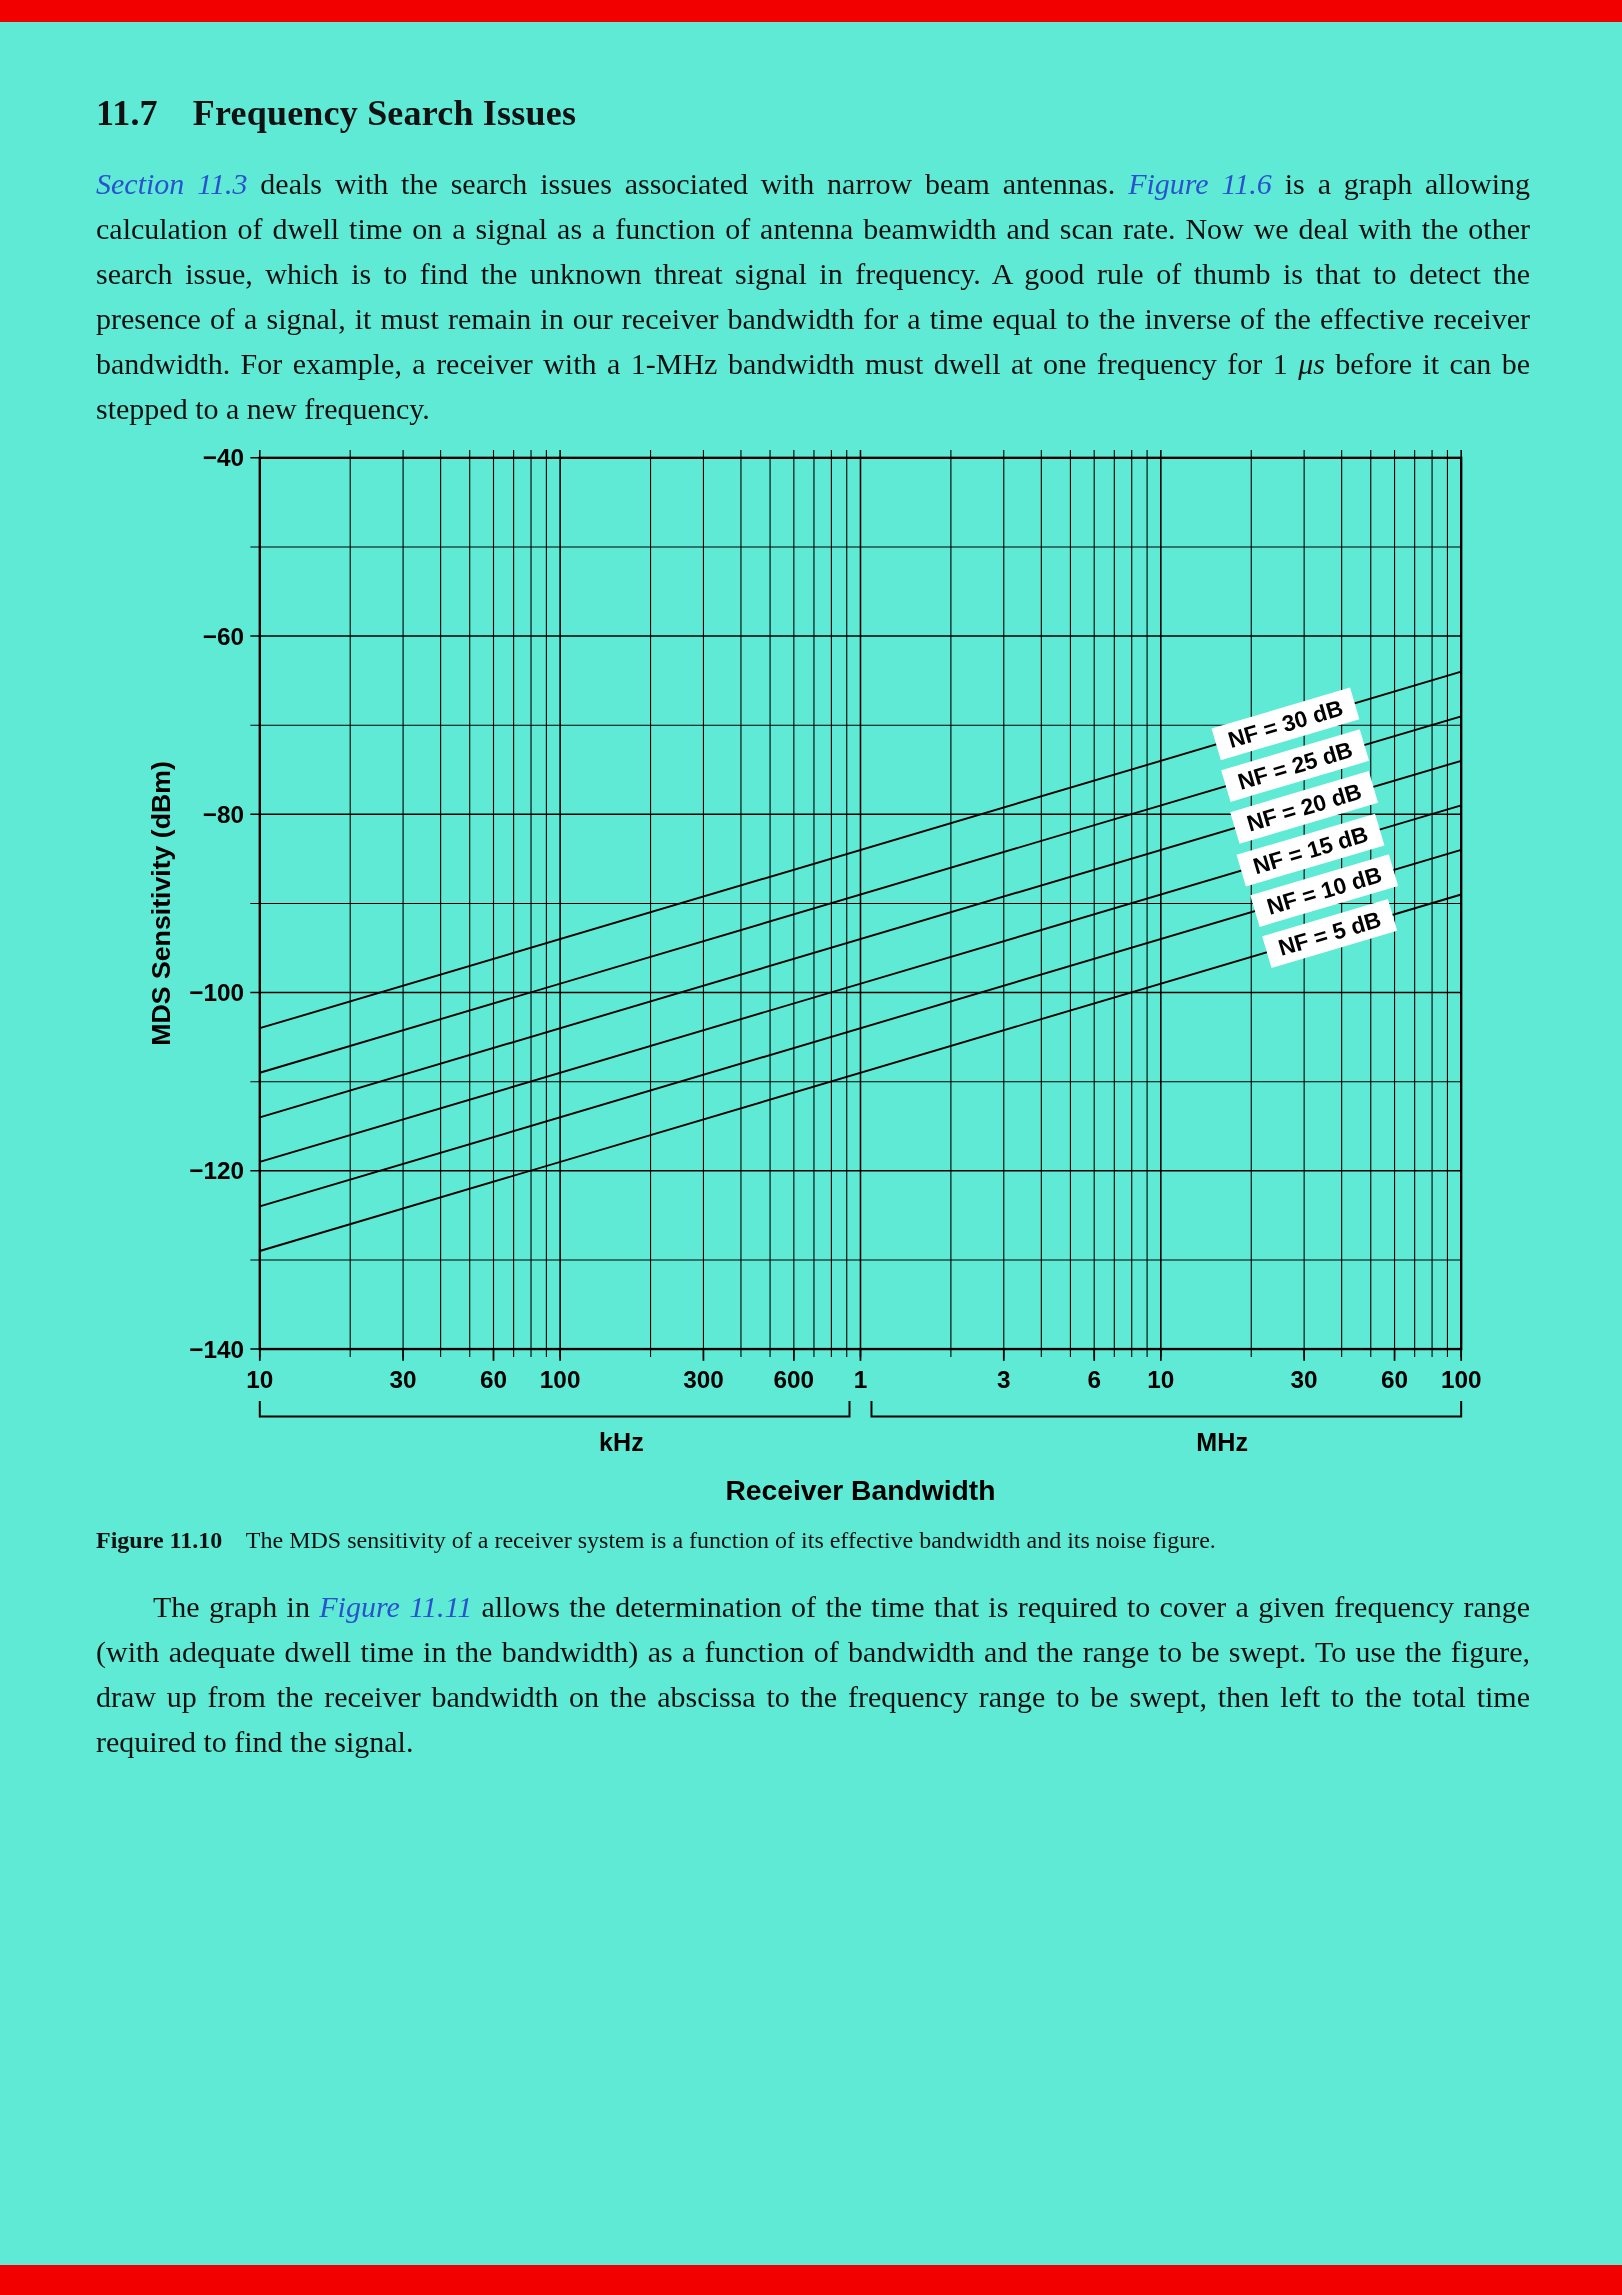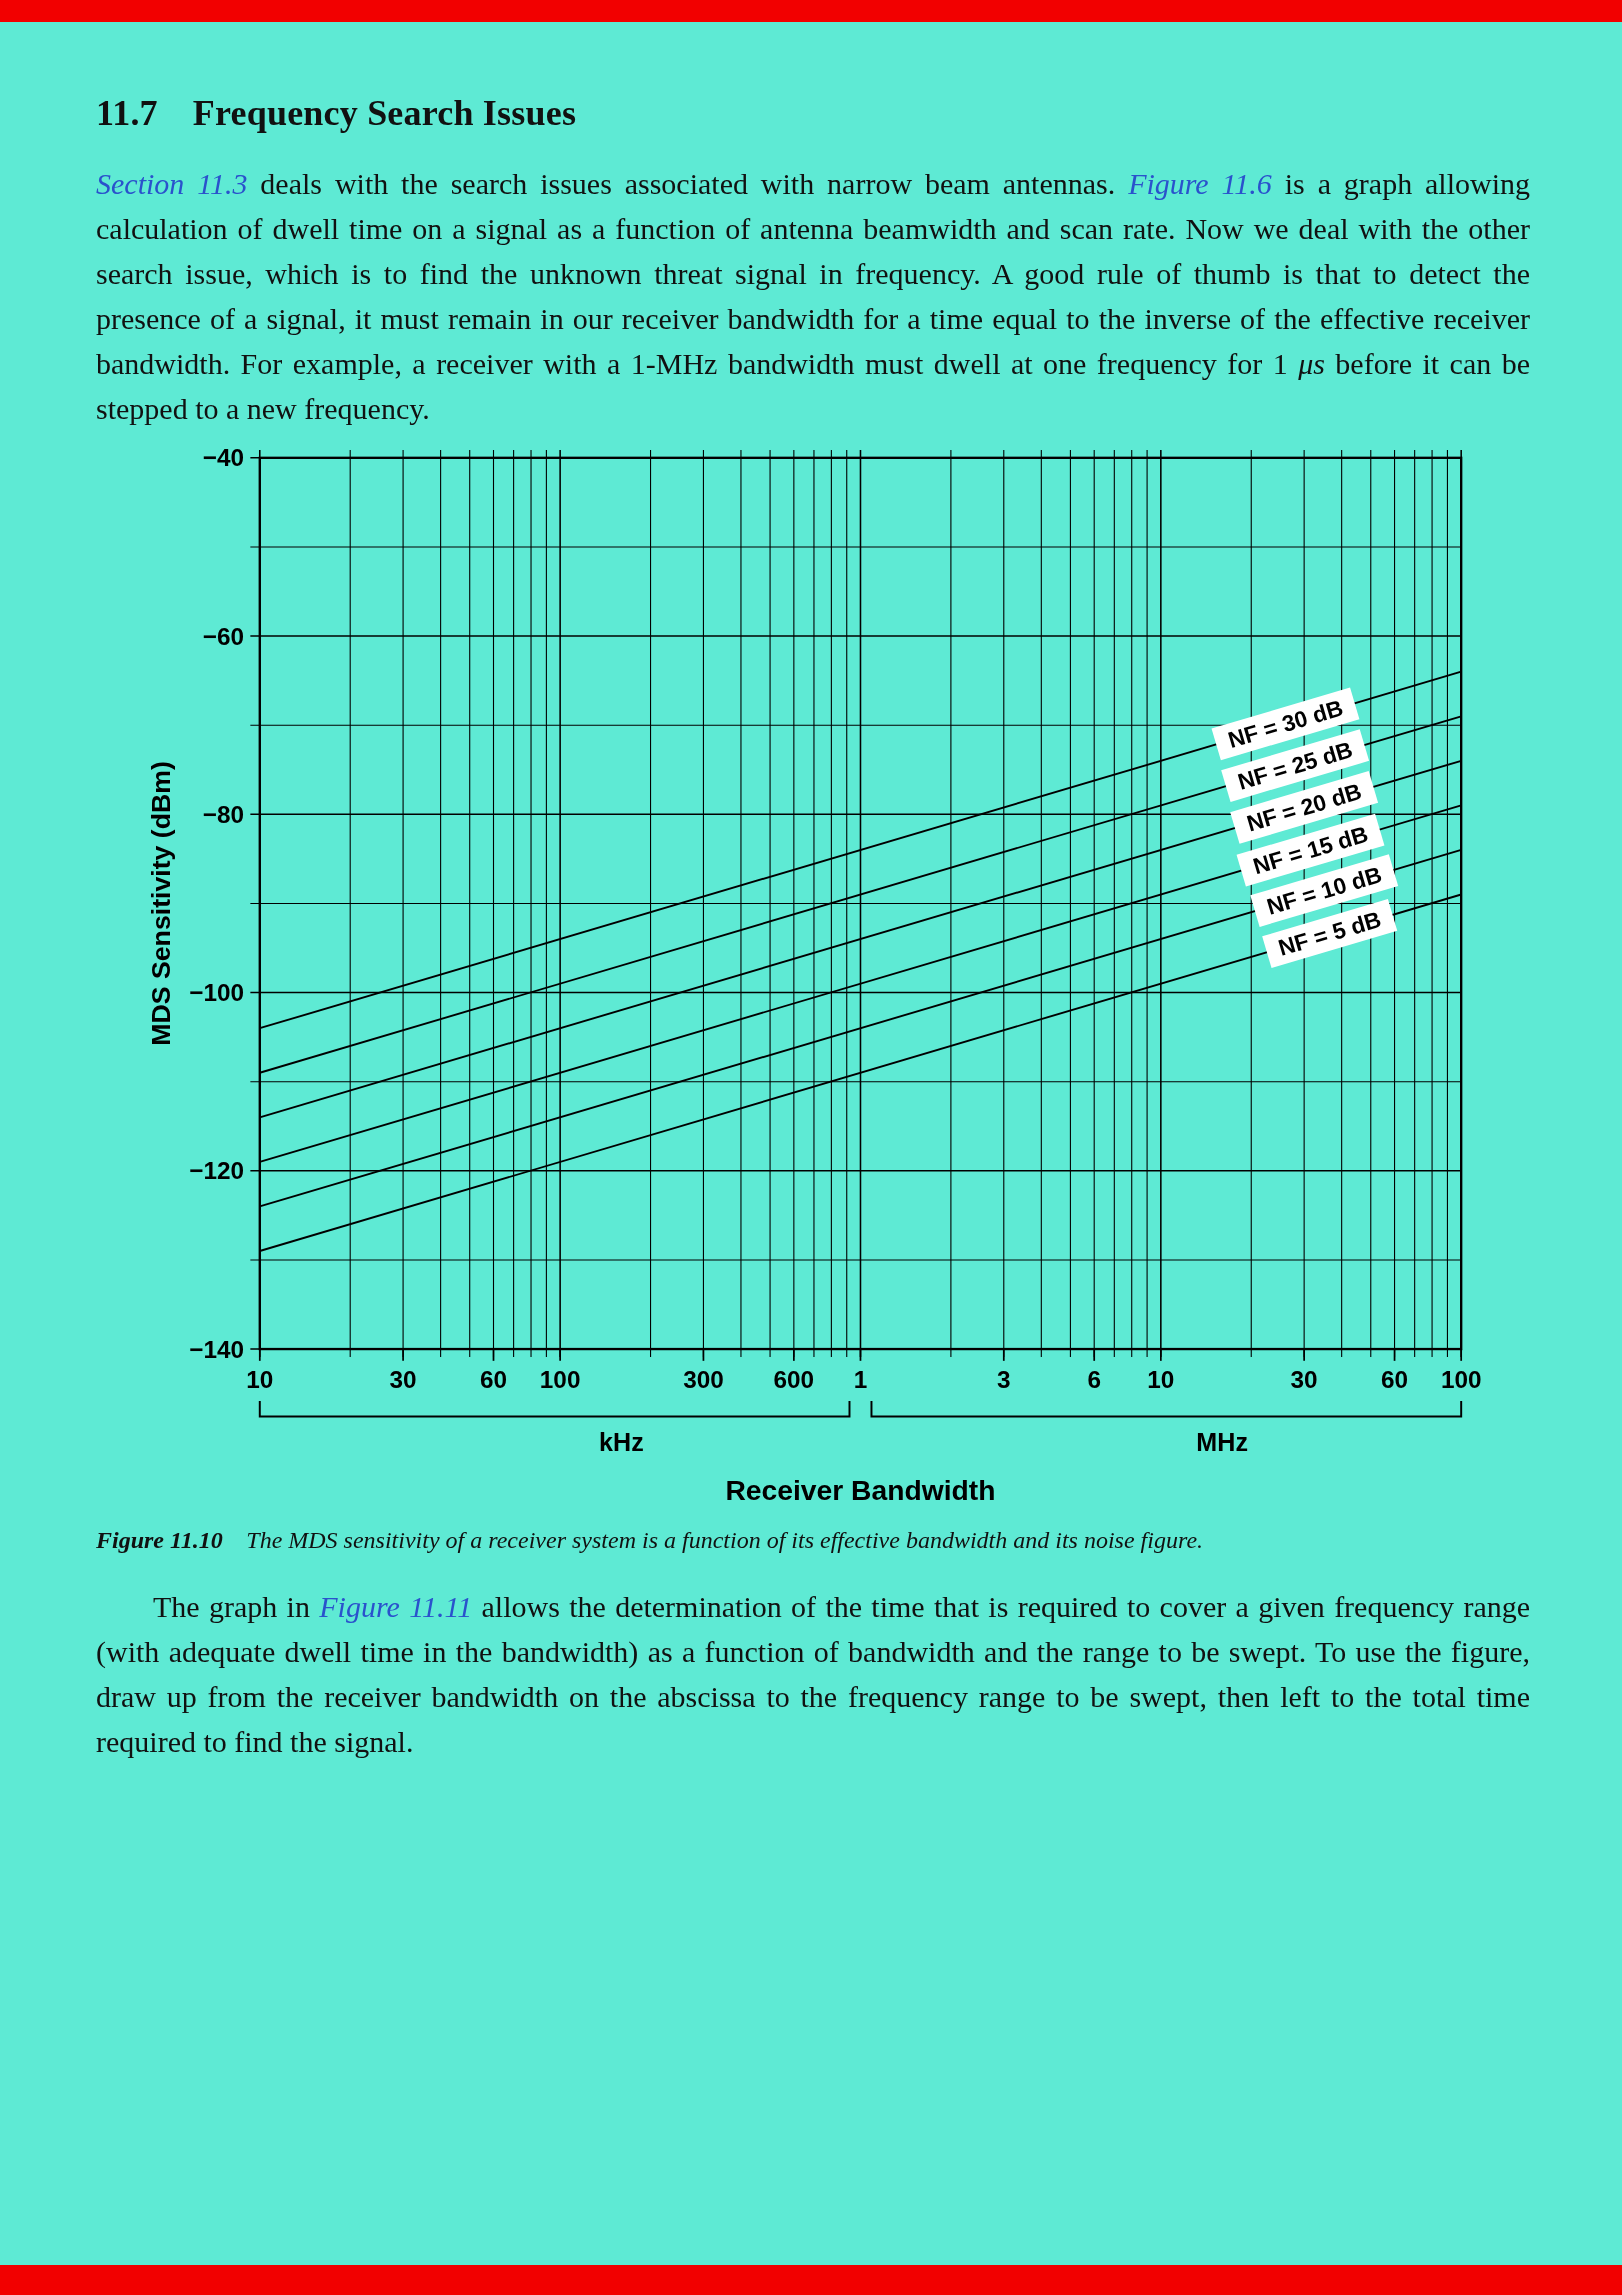--- a/index.html
+++ b/index.html
@@ -54,21 +54,20 @@
   #chart{
     margin-left:46px; 
     width:1382px;
     height:1076px;
   }
   figcaption.figure-caption{
     margin-top:7.9px;
     font-size:24px;
     line-height:31px;
     text-align:left;
-    font-style:italic;
   }
   figcaption .cap-label{font-weight:700;margin-right:23.6px;}
 </style>
 </head>
 <body>
 
 <div class="page">
   <div class="red-bar top"></div>
 
   <div class="content">

